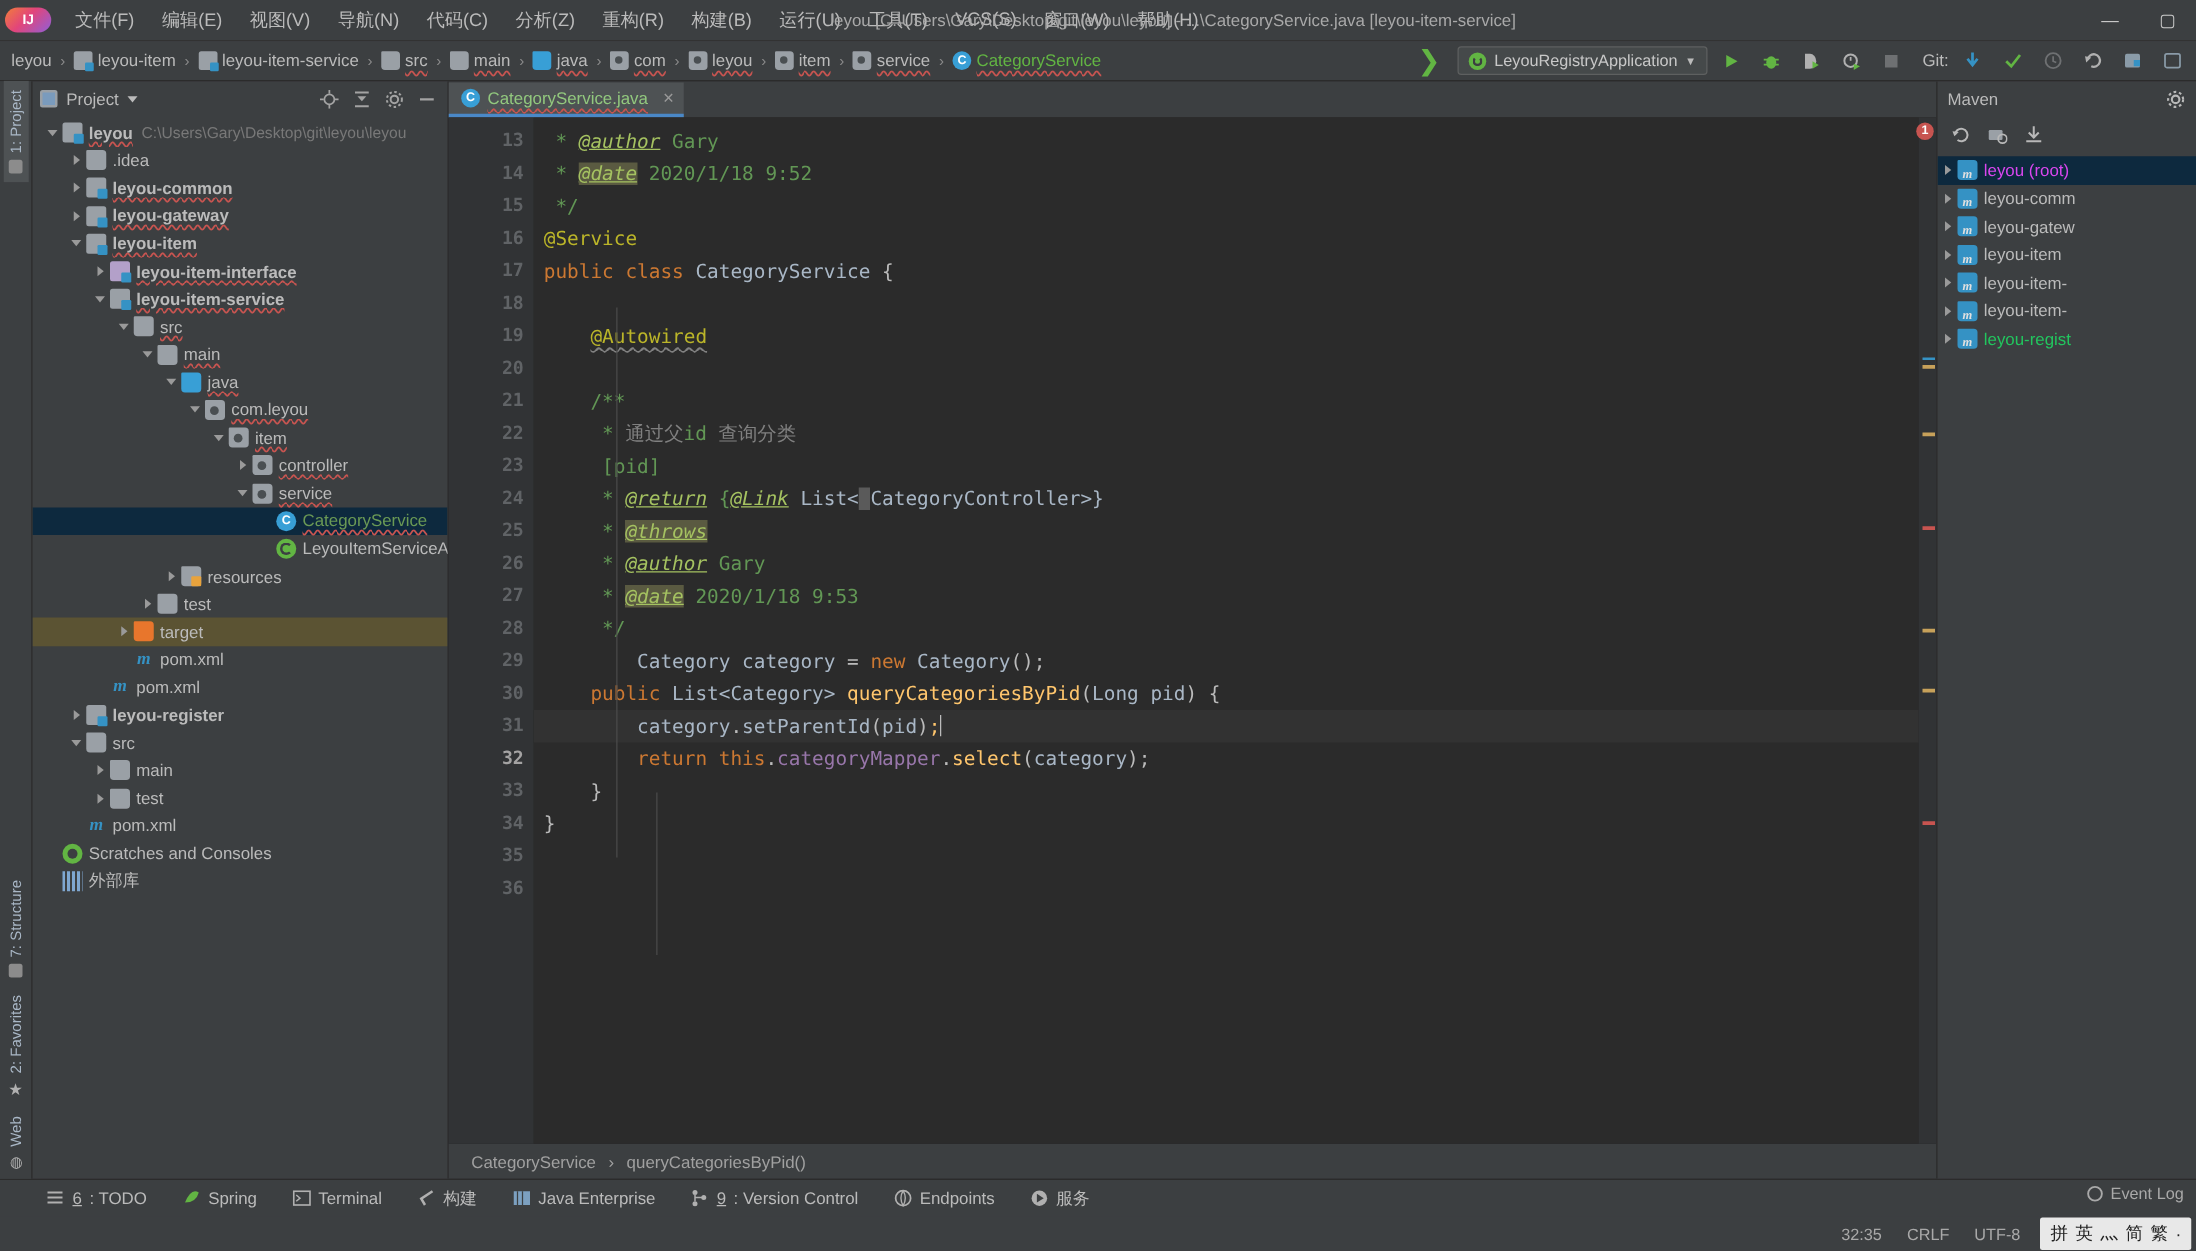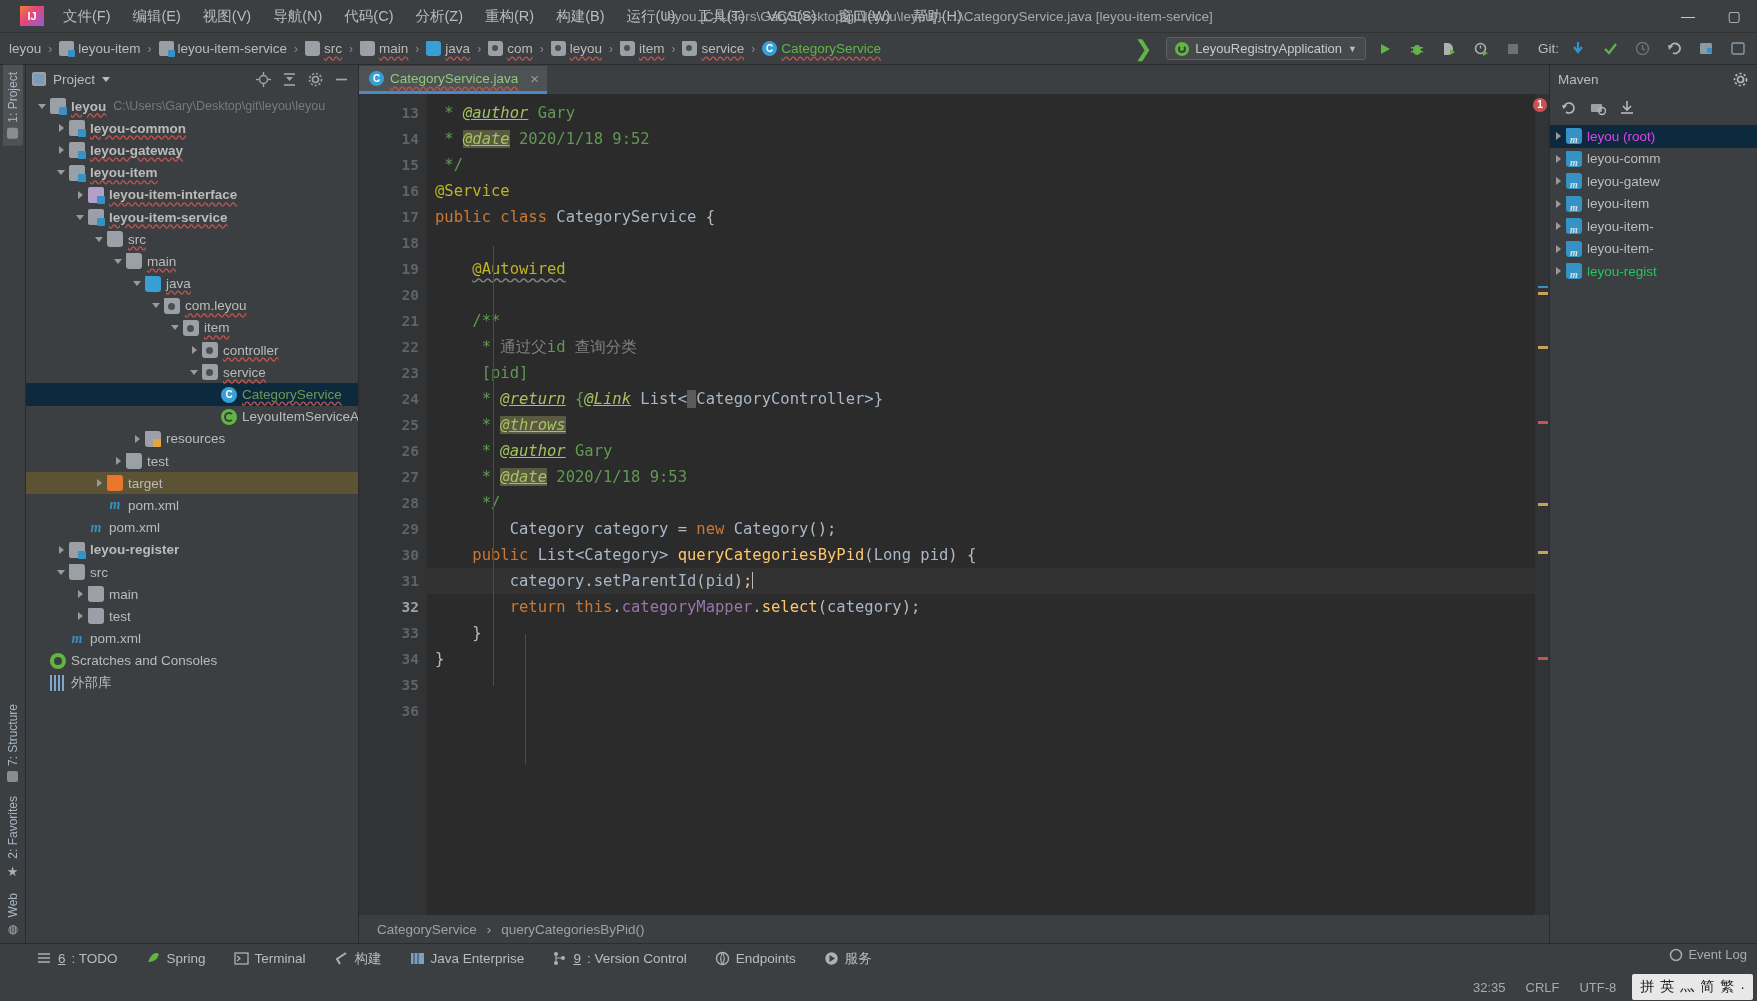--- a/index.html
+++ b/index.html
@@ -11,21 +11,21 @@
     color: #bbbbbb;
   }
   .app { position: relative; width: 1757px; height: 1001px; display: flex; flex-direction: column; }
 
   
   .titlebar {
     height: 33px; background: #3c3f41; display: flex; align-items: center;
     flex: 0 0 33px; position: relative; border-bottom: 1px solid #323232;
   }
   .app-logo {
-    width: 24px; height: 20px; margin: 0 8px 0 20px; border-radius: 0;
+    width: 37px; height: 20px; margin: 0 8px 0 4px; border-radius: 10px;
     background: linear-gradient(135deg,#f27e3a 0%,#e2457a 45%,#8f5fd8 100%);
     display:flex; align-items:center; justify-content:center;
     font-size: 11px; font-weight: bold; color:#fff;
   }
   .menu { display: flex; align-items: center; gap: 0px; }
   .menu-item {
     padding: 4px 11px; font-size: 14.5px; color: #bbbbbb; white-space: nowrap; cursor: default;
   }
   .win-title {
     position: absolute; left: 0; right: 0; text-align: center;
@@ -439,20 +439,28 @@
       </div>
       <div class="tree" id="project-tree">
           <div class="row">
             <span style="display: inline-block; flex: 0 0 auto; width: 8px;"></span>
             <span class="arrow open">
               <i></i>
             </span>
             <span class="tico i-module"></span>
             <span class="t-label bold wavy">leyou</span>
             <span class="t-path">C:\Users\Gary\Desktop\git\leyou\leyou</span>
+          </div>
+          <div class="row">
+            <span style="display: inline-block; flex: 0 0 auto; width: 27px;"></span>
+            <span class="arrow closed">
+              <i></i>
+            </span>
+            <span class="tico i-folder"></span>
+            <span class="t-label">.idea</span>
           </div>
           <div class="row">
             <span style="display: inline-block; flex: 0 0 auto; width: 27px;"></span>
             <span class="arrow closed">
               <i></i>
             </span>
             <span class="tico i-module"></span>
             <span class="t-label bold wavy">leyou-common</span>
           </div>
           <div class="row">

